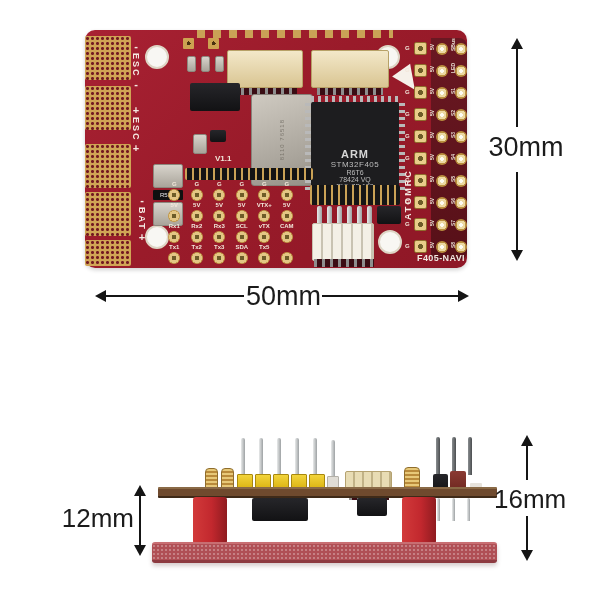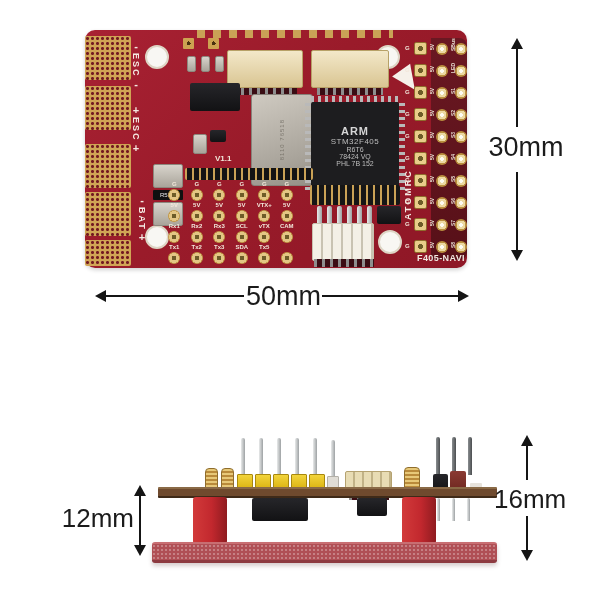--- a/index.html
+++ b/index.html
@@ -20,21 +20,21 @@
   .vlabel{display:flex;flex-direction:column;align-items:center;color:#f4e9e2;font-weight:bold;}
   .vlabel .sign{font-size:11px;line-height:9px;}
   .vlabel .vtxt{writing-mode:vertical-rl;font-size:9px;letter-spacing:2px;margin:2px 0;}
   .conn{background:linear-gradient(#f3e8c9,#d9c592);border:1px solid #b7a167;border-radius:2px;box-sizing:border-box;}
   .legs{background:repeating-linear-gradient(90deg,#8e8e8e 0 3px,#3a0d14 3px 8px);}
   .castel{background:repeating-linear-gradient(90deg,#caa256 0 8px,transparent 8px 16px);}
   .silver{background:linear-gradient(180deg,#d8d4cc,#a9a49a);border-radius:2px;border:1px solid #8d887e;box-sizing:border-box;}
   .blackc{background:linear-gradient(180deg,#26262a,#121214);border-radius:2px;}
   .sd{background:linear-gradient(160deg,#cfcac1,#a9a49b 70%,#948f86);border:1px solid #87827a;border-radius:3px;box-sizing:border-box;}
   .sdtxt{writing-mode:vertical-rl;transform:rotate(180deg);font-size:6px;color:#7c776e;letter-spacing:1px;}
-  .mcu{background:#1d1d1f;border-radius:2px;display:flex;flex-direction:column;align-items:center;justify-content:center;color:#bdbdbd;}
+  .mcu{background:#1d1d1f;border-radius:2px;display:flex;flex-direction:column;align-items:center;justify-content:flex-end;color:#bdbdbd;}
   .mcu .l1{font-size:11px;font-weight:bold;color:#d6d6d6;letter-spacing:1px;}
   .mcu .l2{font-size:8px;letter-spacing:.5px;}
   .mcu .l3{font-size:7px;}
   .pins-h{background:repeating-linear-gradient(90deg,#b9b9b9 0 3px,transparent 3px 7px);}
   .pins-v{background:repeating-linear-gradient(0deg,#b9b9b9 0 3px,transparent 3px 7px);}
   .logo-tri{width:0;height:0;border-left:11px solid transparent;border-right:11px solid transparent;
             border-top:24px solid #f6f1ea;transform:rotate(-35deg);}
   .brand-v{writing-mode:vertical-rl;transform:rotate(180deg);font-size:9px;font-weight:bold;
            color:#f4e9e2;letter-spacing:2px;}
   .pgrid{display:flex;}

